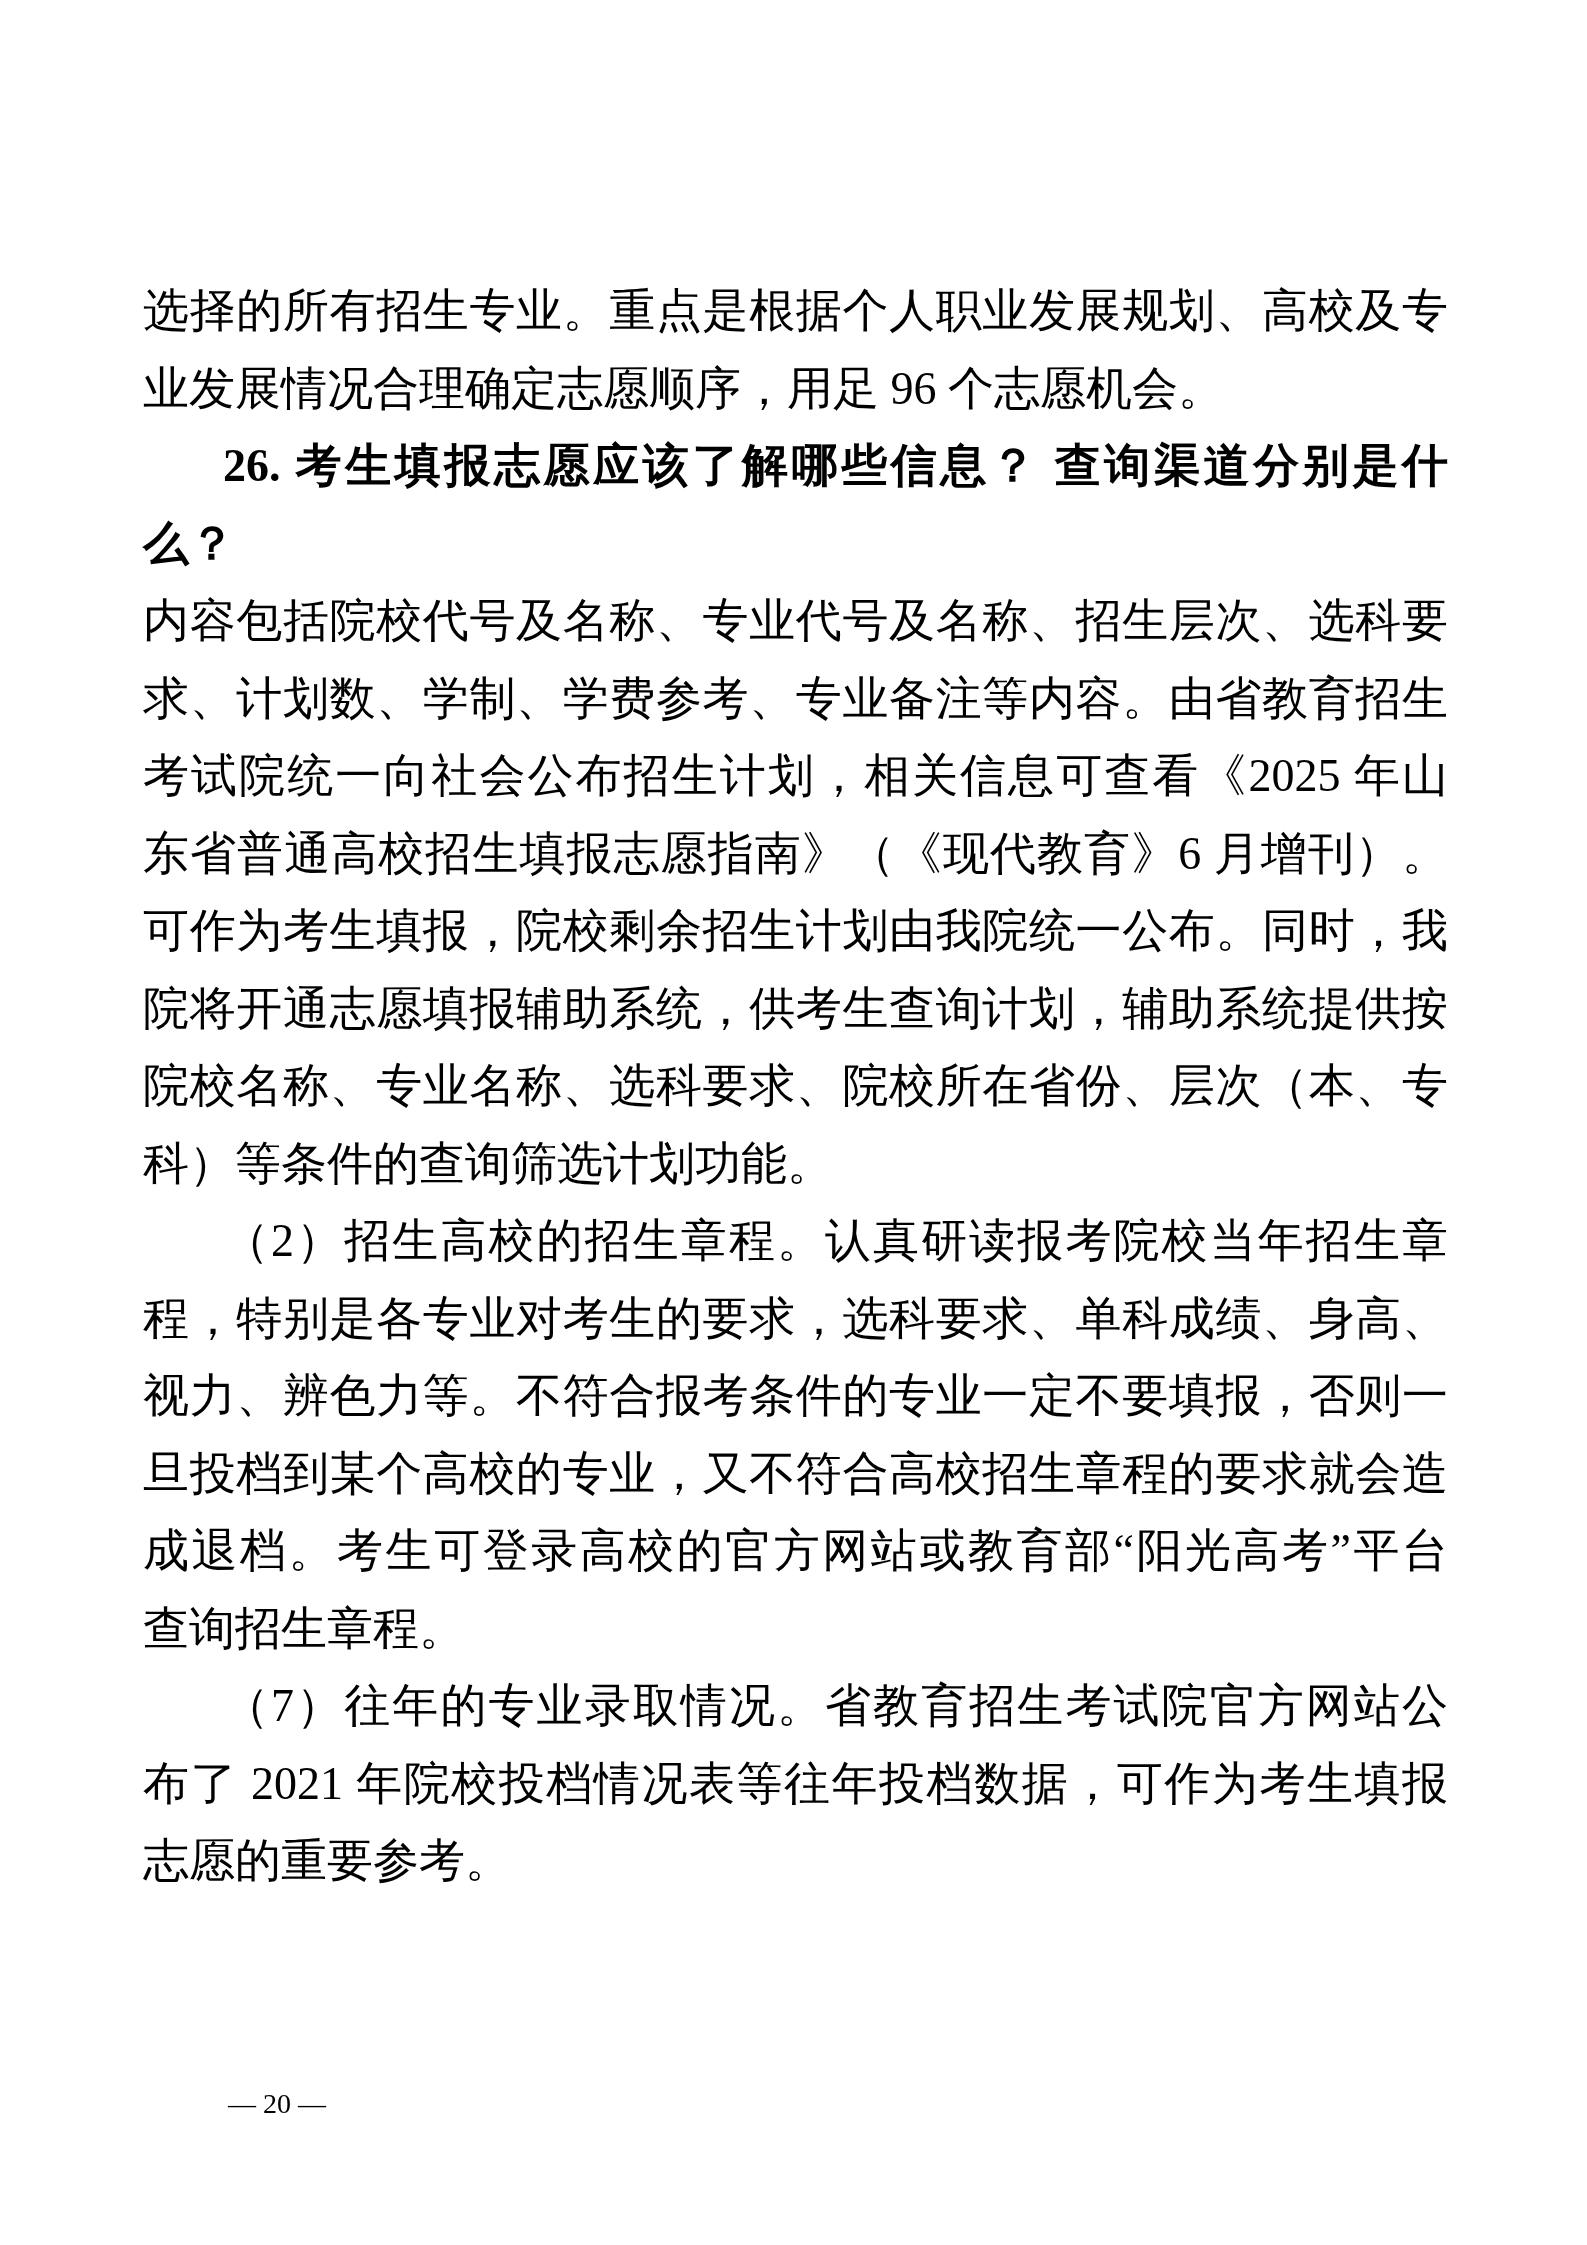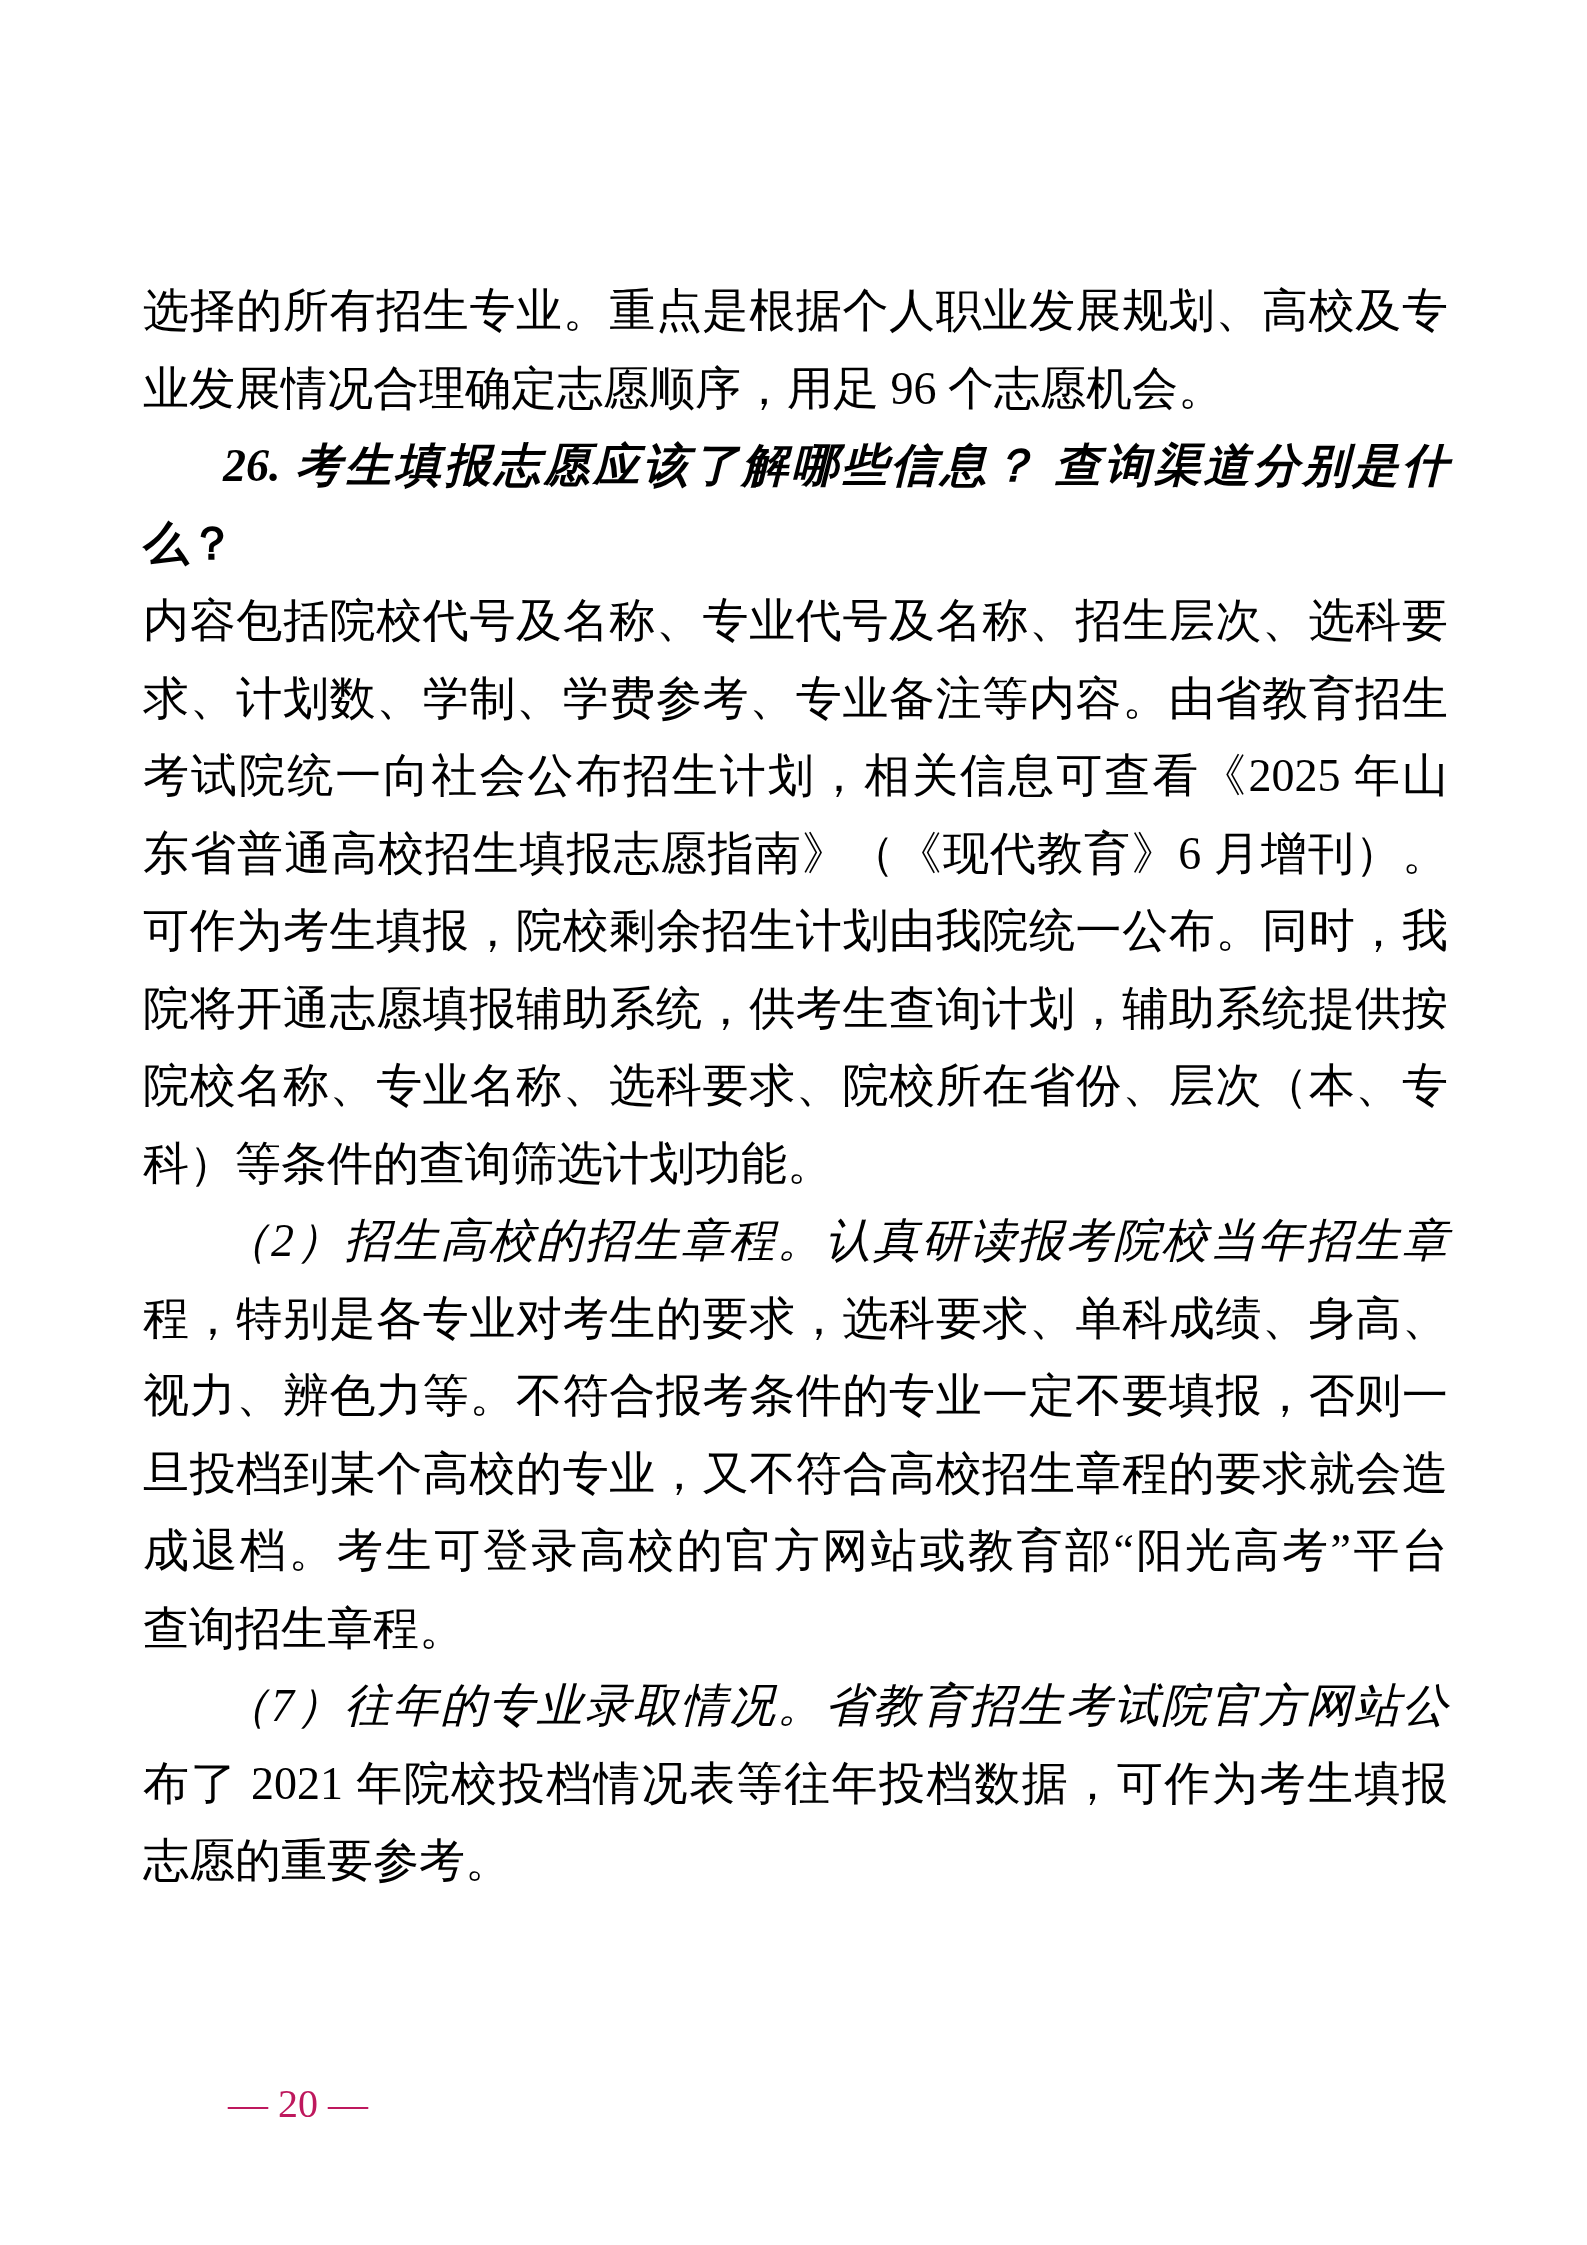--- a/index.html
+++ b/index.html
@@ -30,32 +30,31 @@
     text-align: justify;
     text-align-last: justify;
     white-space: nowrap;
   }
   .line.end {
     text-align: right;
     text-align-last: left;
   }
   .line.indent {
     text-indent: 80px;
-    font-style: italic;
   }
   .line.bold {
     font-weight: 700;
   }
   .page-number {
     position: absolute;
     left: 228px;
     top: 2082px;
-    font-size: 40px;
+    font-size: 28px;
     line-height: 44px;
-    color: #be185d;
+    color: #000000;
     white-space: nowrap;
   }
 </style>
 </head>
 <body>
 
 <div class="page">
   <div class="content">
     <div class="line">选择的所有招生专业。重点是根据个人职业发展规划、高校及专</div>
     <div class="line end">业发展情况合理确定志愿顺序，用足 96 个志愿机会。</div>

